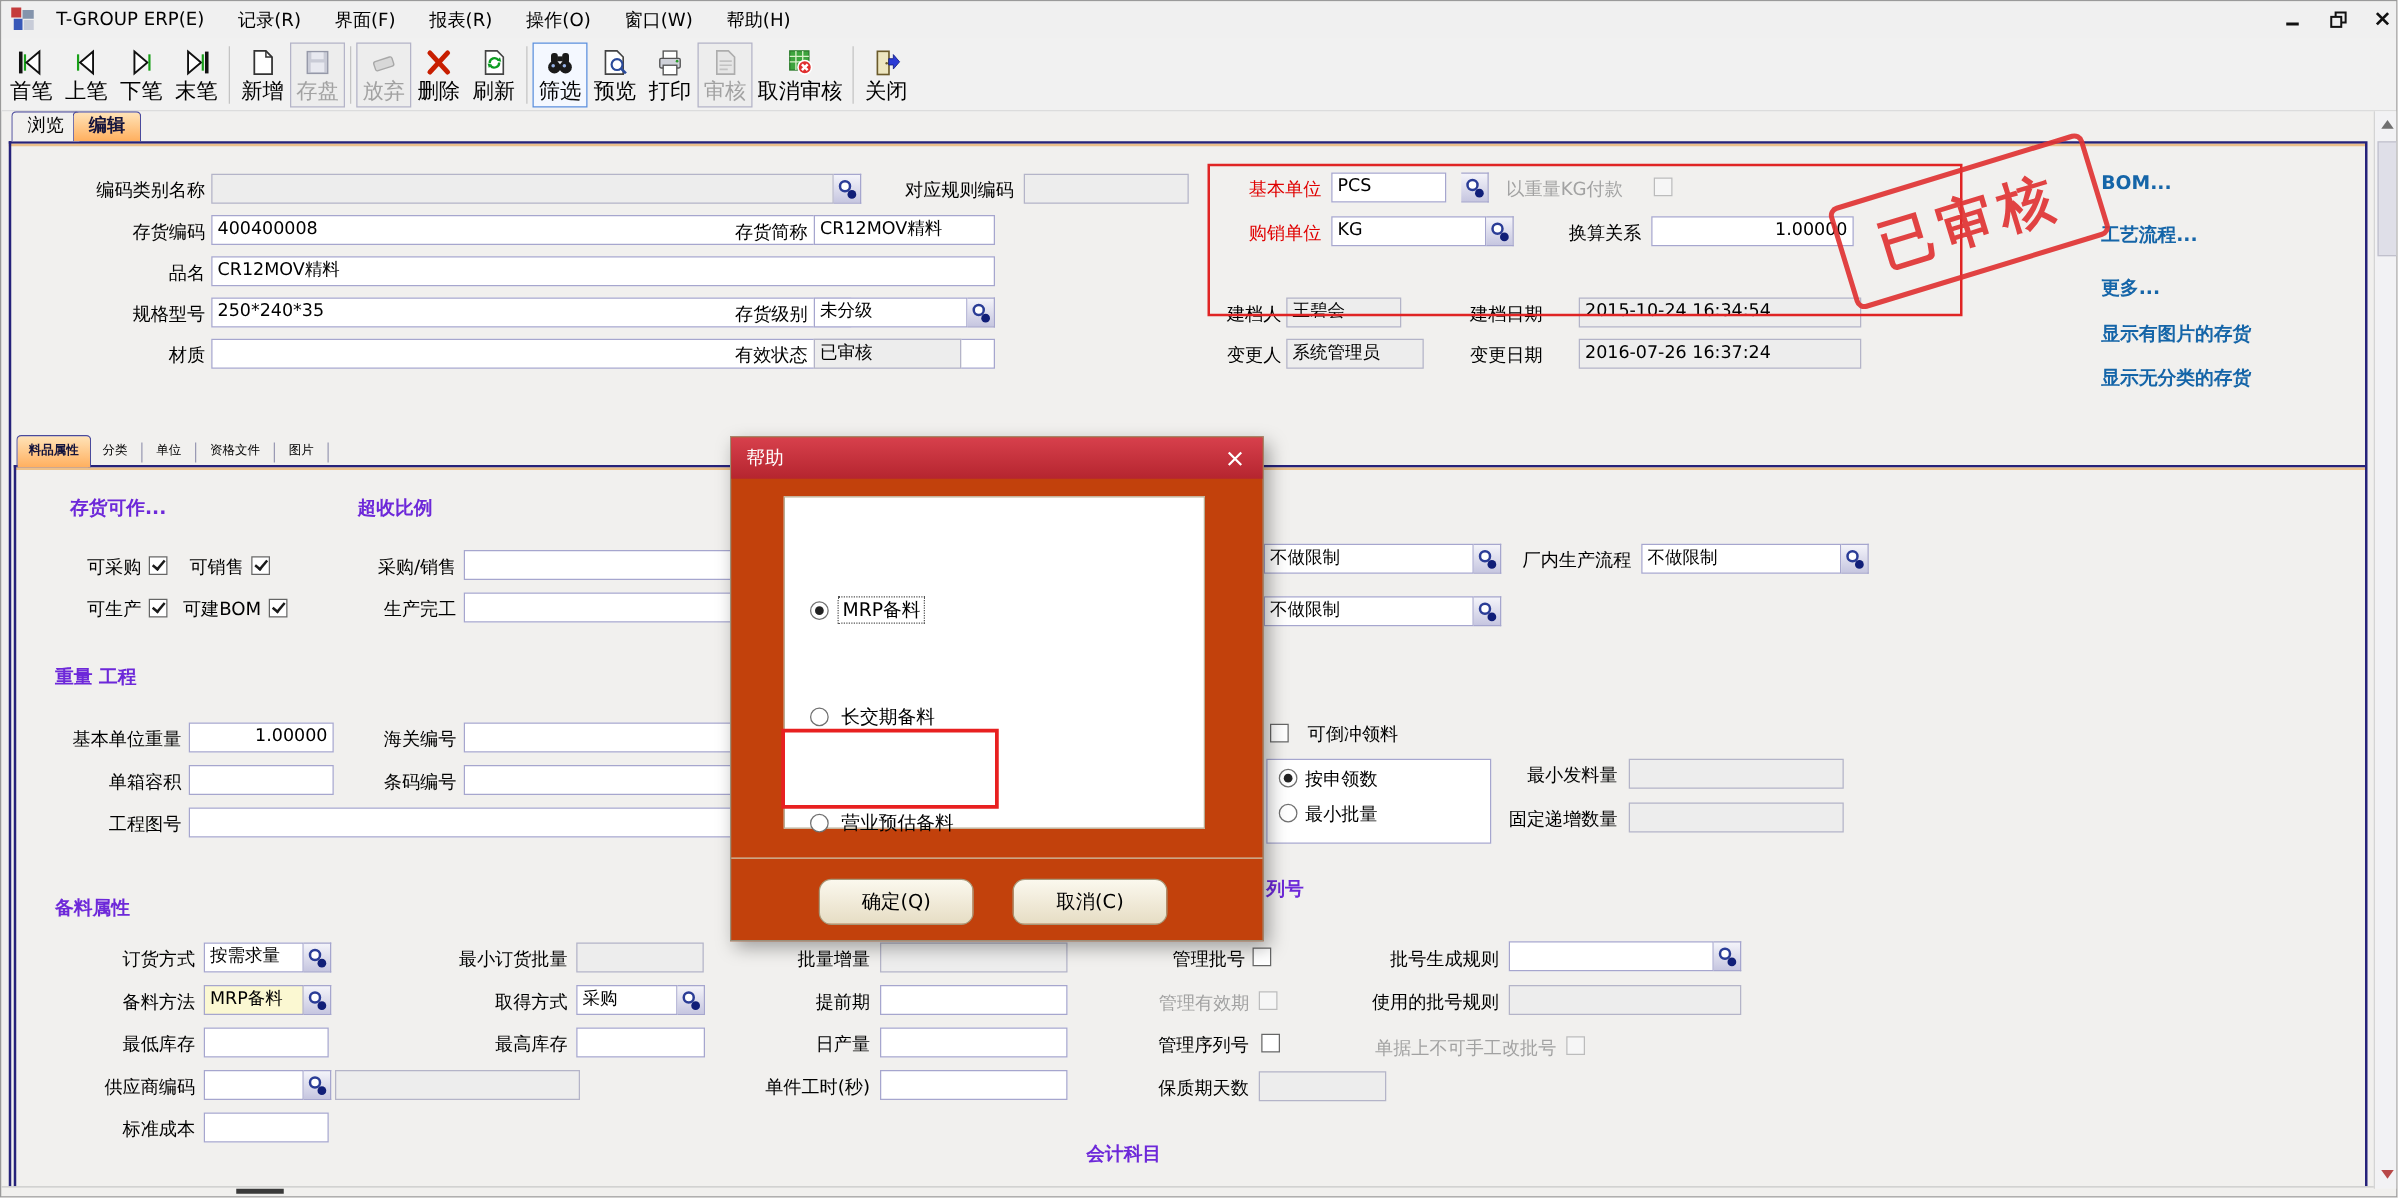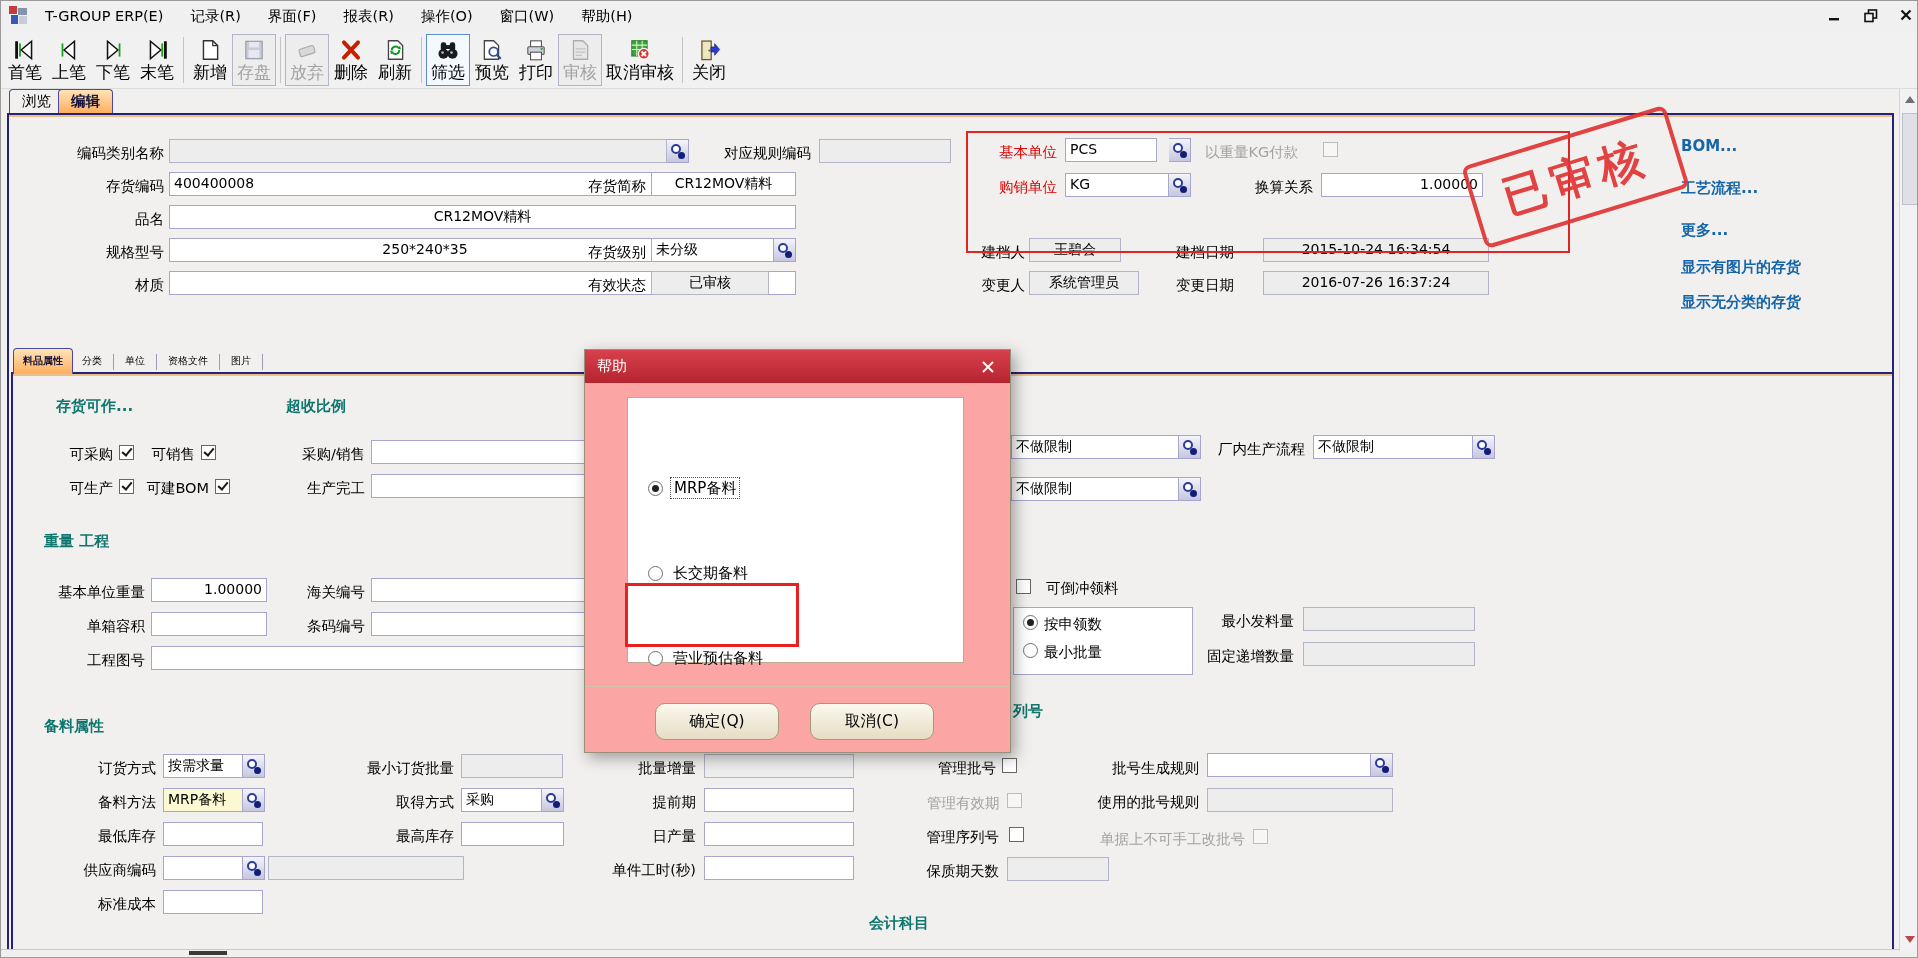--- a/index.html
+++ b/index.html
@@ -37,24 +37,24 @@
   .hline{position:absolute;height:2px;}
   .vline{position:absolute;width:2px;}
   .navy{background:#26227A;}
   .tan{background:#ECC08A;}
 
   
   .lbl{position:absolute;height:22px;line-height:22px;font-size:14.5px;text-align:right;white-space:nowrap;}
   .llbl{position:absolute;height:22px;line-height:22px;font-size:14.5px;text-align:left;white-space:nowrap;}
   .rlbl{color:#E00000;}
   .glbl{color:#A2A2A2;}
-  .sech{position:absolute;font-size:15px;font-weight:bold;color:#0f766e;white-space:nowrap;}
+  .sech{position:absolute;font-size:15px;font-weight:bold;color:#6d28d9;white-space:nowrap;}
   .fld{border:1px solid #A6A6CE;background:#fff;font-size:14px;line-height:21px;height:24px;padding:0 4px;
     box-sizing:border-box;overflow:hidden;white-space:nowrap;}
-  .abs{position:absolute;text-align:center;}
+  .abs{position:absolute;}
   .dis{background:#EDEDED;border-color:#B4B4C8;}
   .num{text-align:right;}
   .yellow{background:#FBF8D2;}
   .fldw{position:absolute;display:flex;height:24px;}
   .fldw .fld{flex:1;}
   .lkp{width:22px;height:24px;box-sizing:border-box;border:1px solid #A6A6CE;border-left:none;position:relative;cursor:pointer;
     background:linear-gradient(180deg,#F4F4FA 0%,#C6C6E0 100%);}
   .lkp::before{content:"";position:absolute;left:4px;top:4px;width:10px;height:10px;border:2px solid #2A3C96;border-radius:50%;
     background:#fff;box-sizing:border-box;}
   .lkp::after{content:"";position:absolute;right:3px;bottom:3px;width:7px;height:7px;border-radius:50%;background:#101E78;}
@@ -64,21 +64,21 @@
   .chk.cdis{border-color:#BCBCBC;background:#F6F6F6;cursor:default;}
   .rad{position:absolute;width:15px;height:15px;border-radius:50%;border:1px solid #707070;background:#fff;box-sizing:border-box;cursor:pointer;}
   .rad.on::after{content:"";position:absolute;left:3px;top:3px;width:7px;height:7px;border-radius:50%;background:#222;}
   .blink{position:absolute;color:#1565A8;font-weight:bold;font-size:15px;cursor:pointer;white-space:nowrap;}
   .redbox{position:absolute;border:2px solid #E02424;z-index:6;pointer-events:none;}
   .stamp{position:absolute;left:1468px;top:133px;width:205px;height:78px;border:4px solid #E03434;border-radius:8px;color:#E03434;
     font-size:44px;font-weight:bold;display:flex;align-items:center;justify-content:center;transform:rotate(-17deg);
     letter-spacing:6px;opacity:.92;z-index:7;pointer-events:none;}
 
   
-  .dialog{position:absolute;left:583px;top:348px;width:425px;height:402px;background:#fca5a5;border:1px solid #9A8F7A;
+  .dialog{position:absolute;left:583px;top:348px;width:425px;height:402px;background:#c2410c;border:1px solid #9A8F7A;
     box-shadow:4px 5px 14px rgba(0,0,0,.35);z-index:10;}
   .dtitle{height:33px;background:linear-gradient(180deg,#D7404C 0%,#B5252F 100%);color:#fff;font-size:15px;
     display:flex;align-items:center;padding:0 12px;box-sizing:border-box;}
   .dclose{margin-left:auto;width:20px;height:20px;display:flex;align-items:center;justify-content:center;cursor:pointer;}
   .dlistbox{position:absolute;left:42px;top:47px;width:337px;height:266px;background:#fff;border:1px solid #B8AC92;box-sizing:border-box;}
   .dopt{position:absolute;font-size:15px;line-height:20px;white-space:nowrap;}
   .focusbox{outline:1px dotted #555;padding:0 3px;}
   .dfooter{position:absolute;left:0;top:336px;width:100%;height:66px;border-top:1px solid #CFC5AC;box-sizing:border-box;}
   .dbtn{position:absolute;width:122px;height:35px;background:linear-gradient(180deg,#FBF8EE 0%,#E6DDC4 100%);
     border:1px solid #A89878;border-radius:10px;font-size:15.5px;display:flex;align-items:center;justify-content:center;cursor:pointer;}
@@ -308,21 +308,21 @@
 
   <div class="redbox" style="left:965px;top:130px;width:600px;height:118px;"></div>
   <div class="lbl rlbl" style="left:980px;top:140px;width:76px;">基本单位</div>
   <div class="fldw" style="left:1064px;top:137px;width:126px;gap:12px;">
     <div class="fld">PCS</div>
     <div class="lkp"></div>
   </div>
   <div class="llbl glbl" style="left:1204px;top:140px;">以重量KG付款</div>
   <div class="chk cdis" style="left:1322px;top:141px;"></div>
   <div class="lbl rlbl" style="left:980px;top:175px;width:76px;">购销单位</div>
-  <div class="fldw" style="left:1064px;top:172px;width:126px;border-radius:11px;">
+  <div class="fldw" style="left:1064px;top:172px;width:146px;border-radius:11px;">
     <div class="fld">KG</div>
     <div class="lkp"></div>
   </div>
   <div class="lbl" style="left:1238px;top:175px;width:74px;">换算关系</div>
   <div class="fld num abs" style="left:1320px;top:172px;width:162px;">1.00000</div>
 
   <div class="stamp">已审核</div>
 
   <div class="blink" style="left:1680px;top:136px;">BOM...</div>
   <div class="blink" style="left:1680px;top:178px;">工艺流程...</div>

